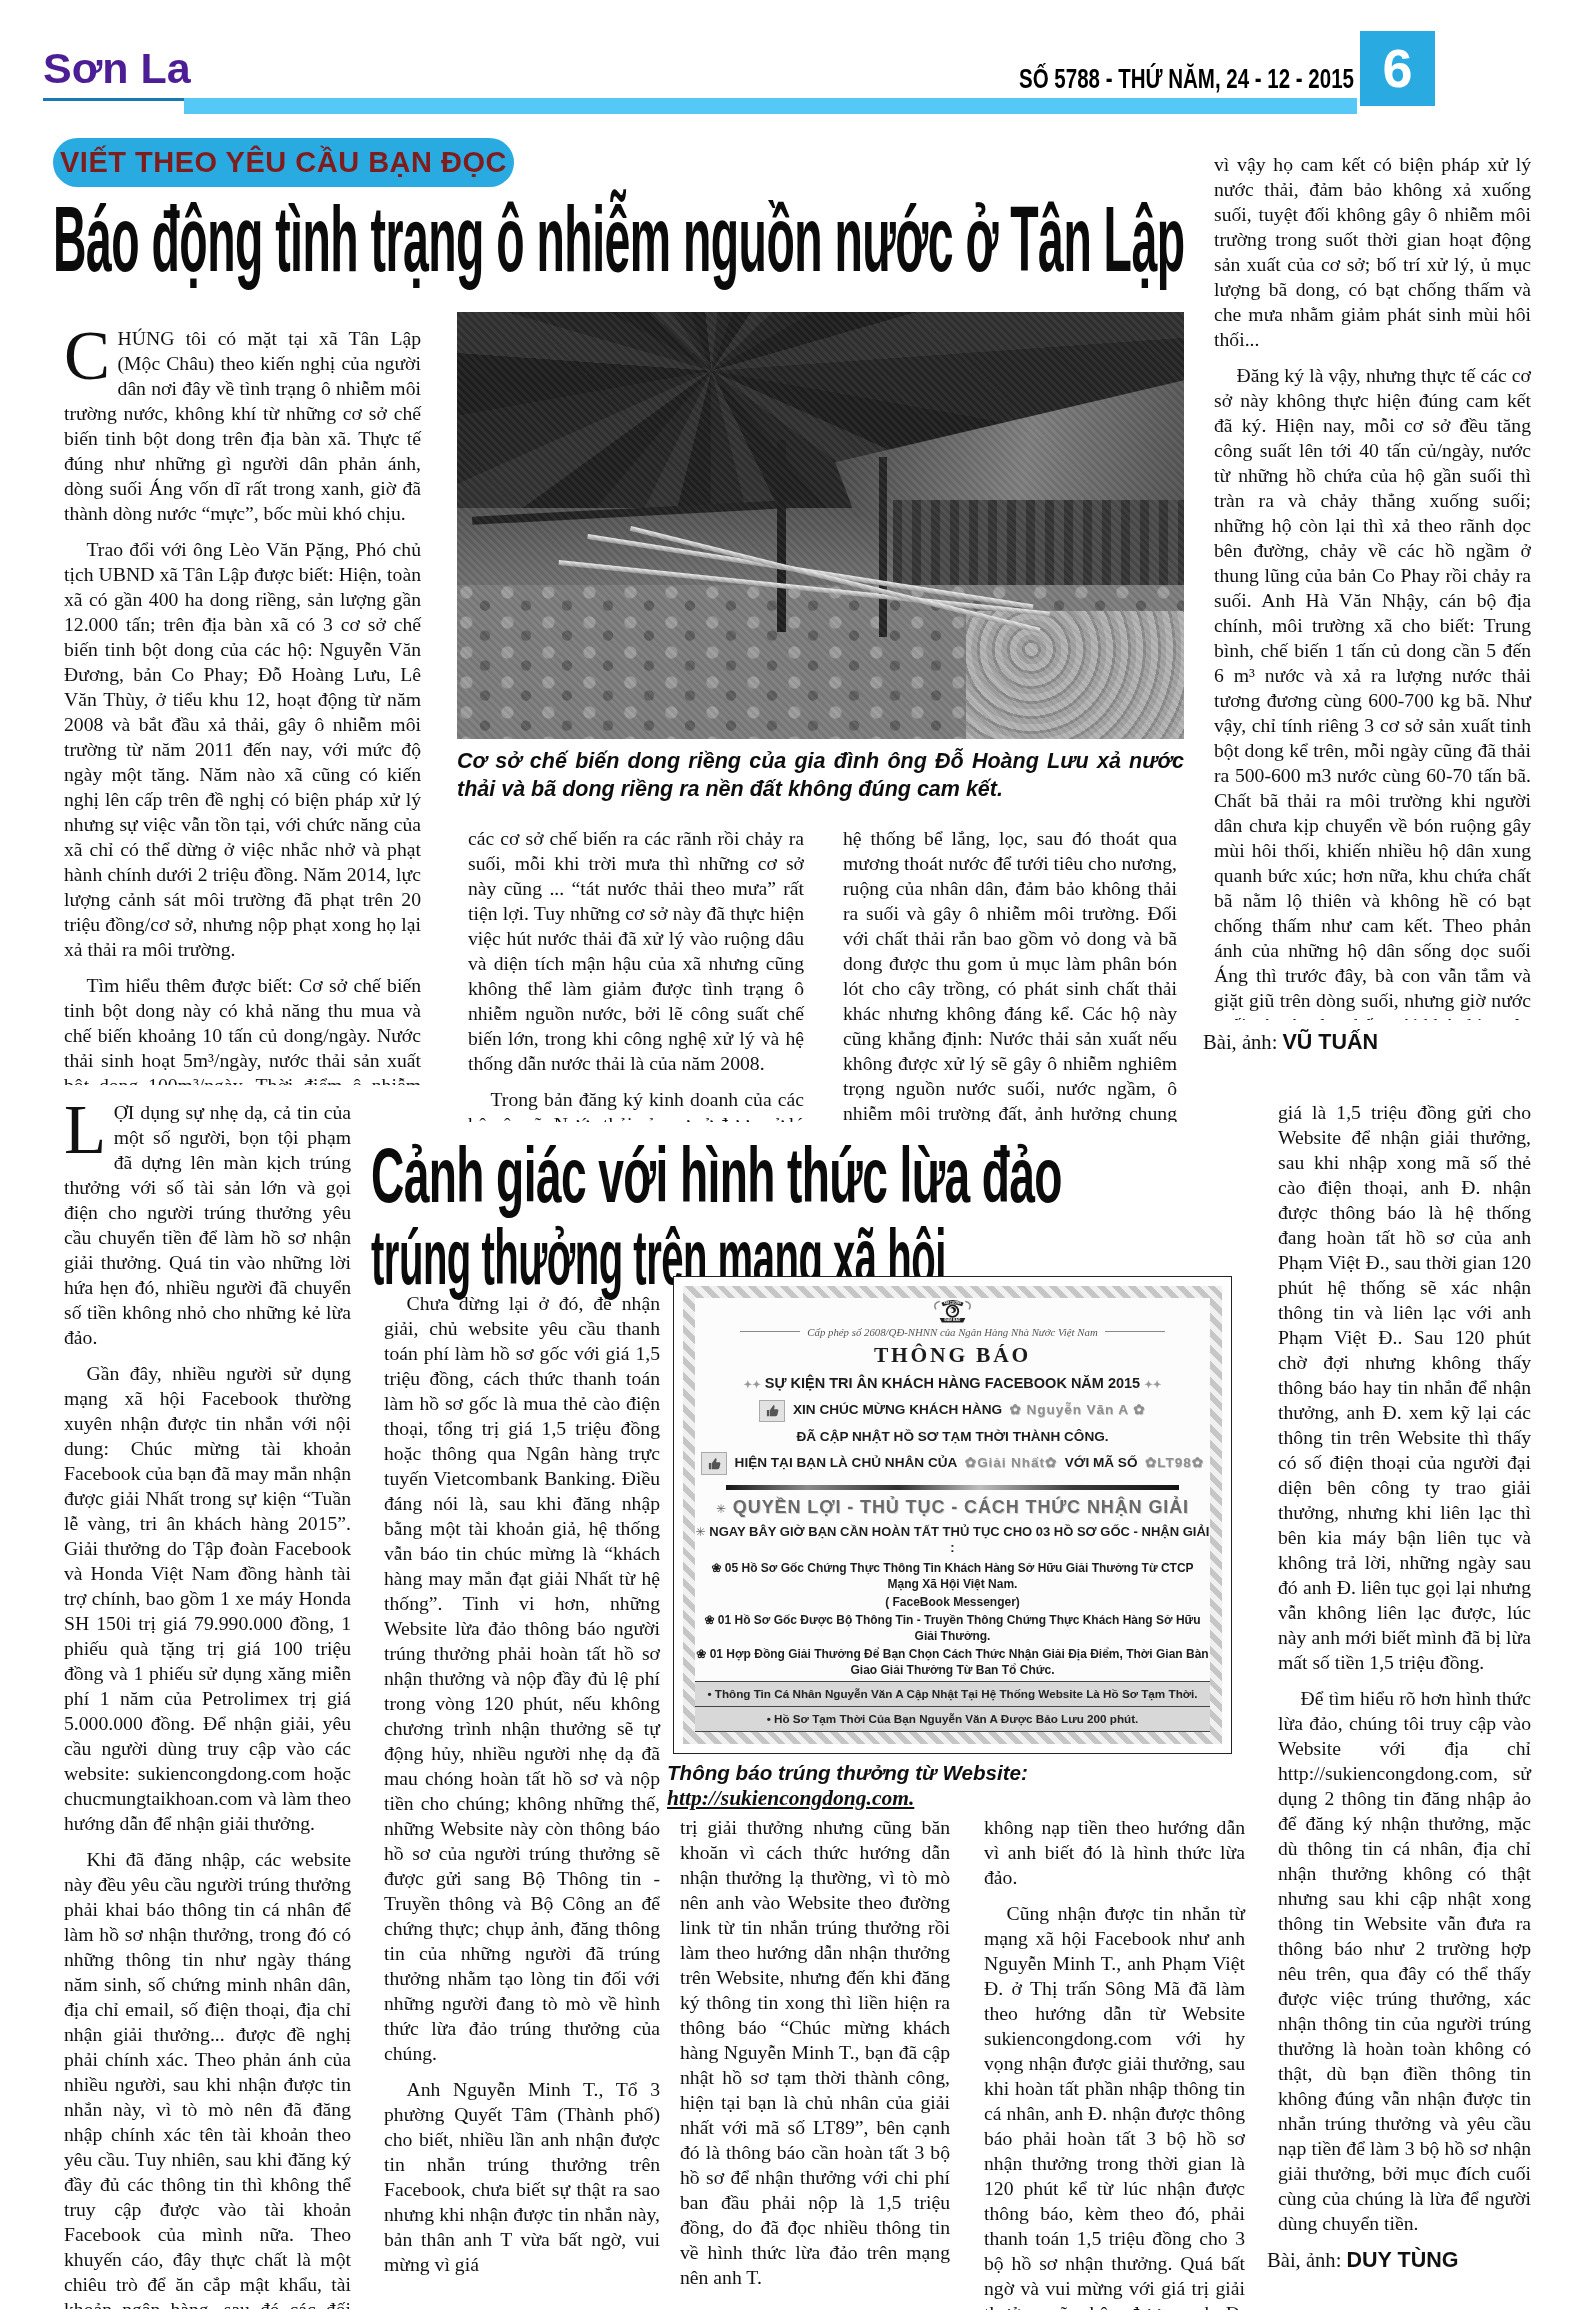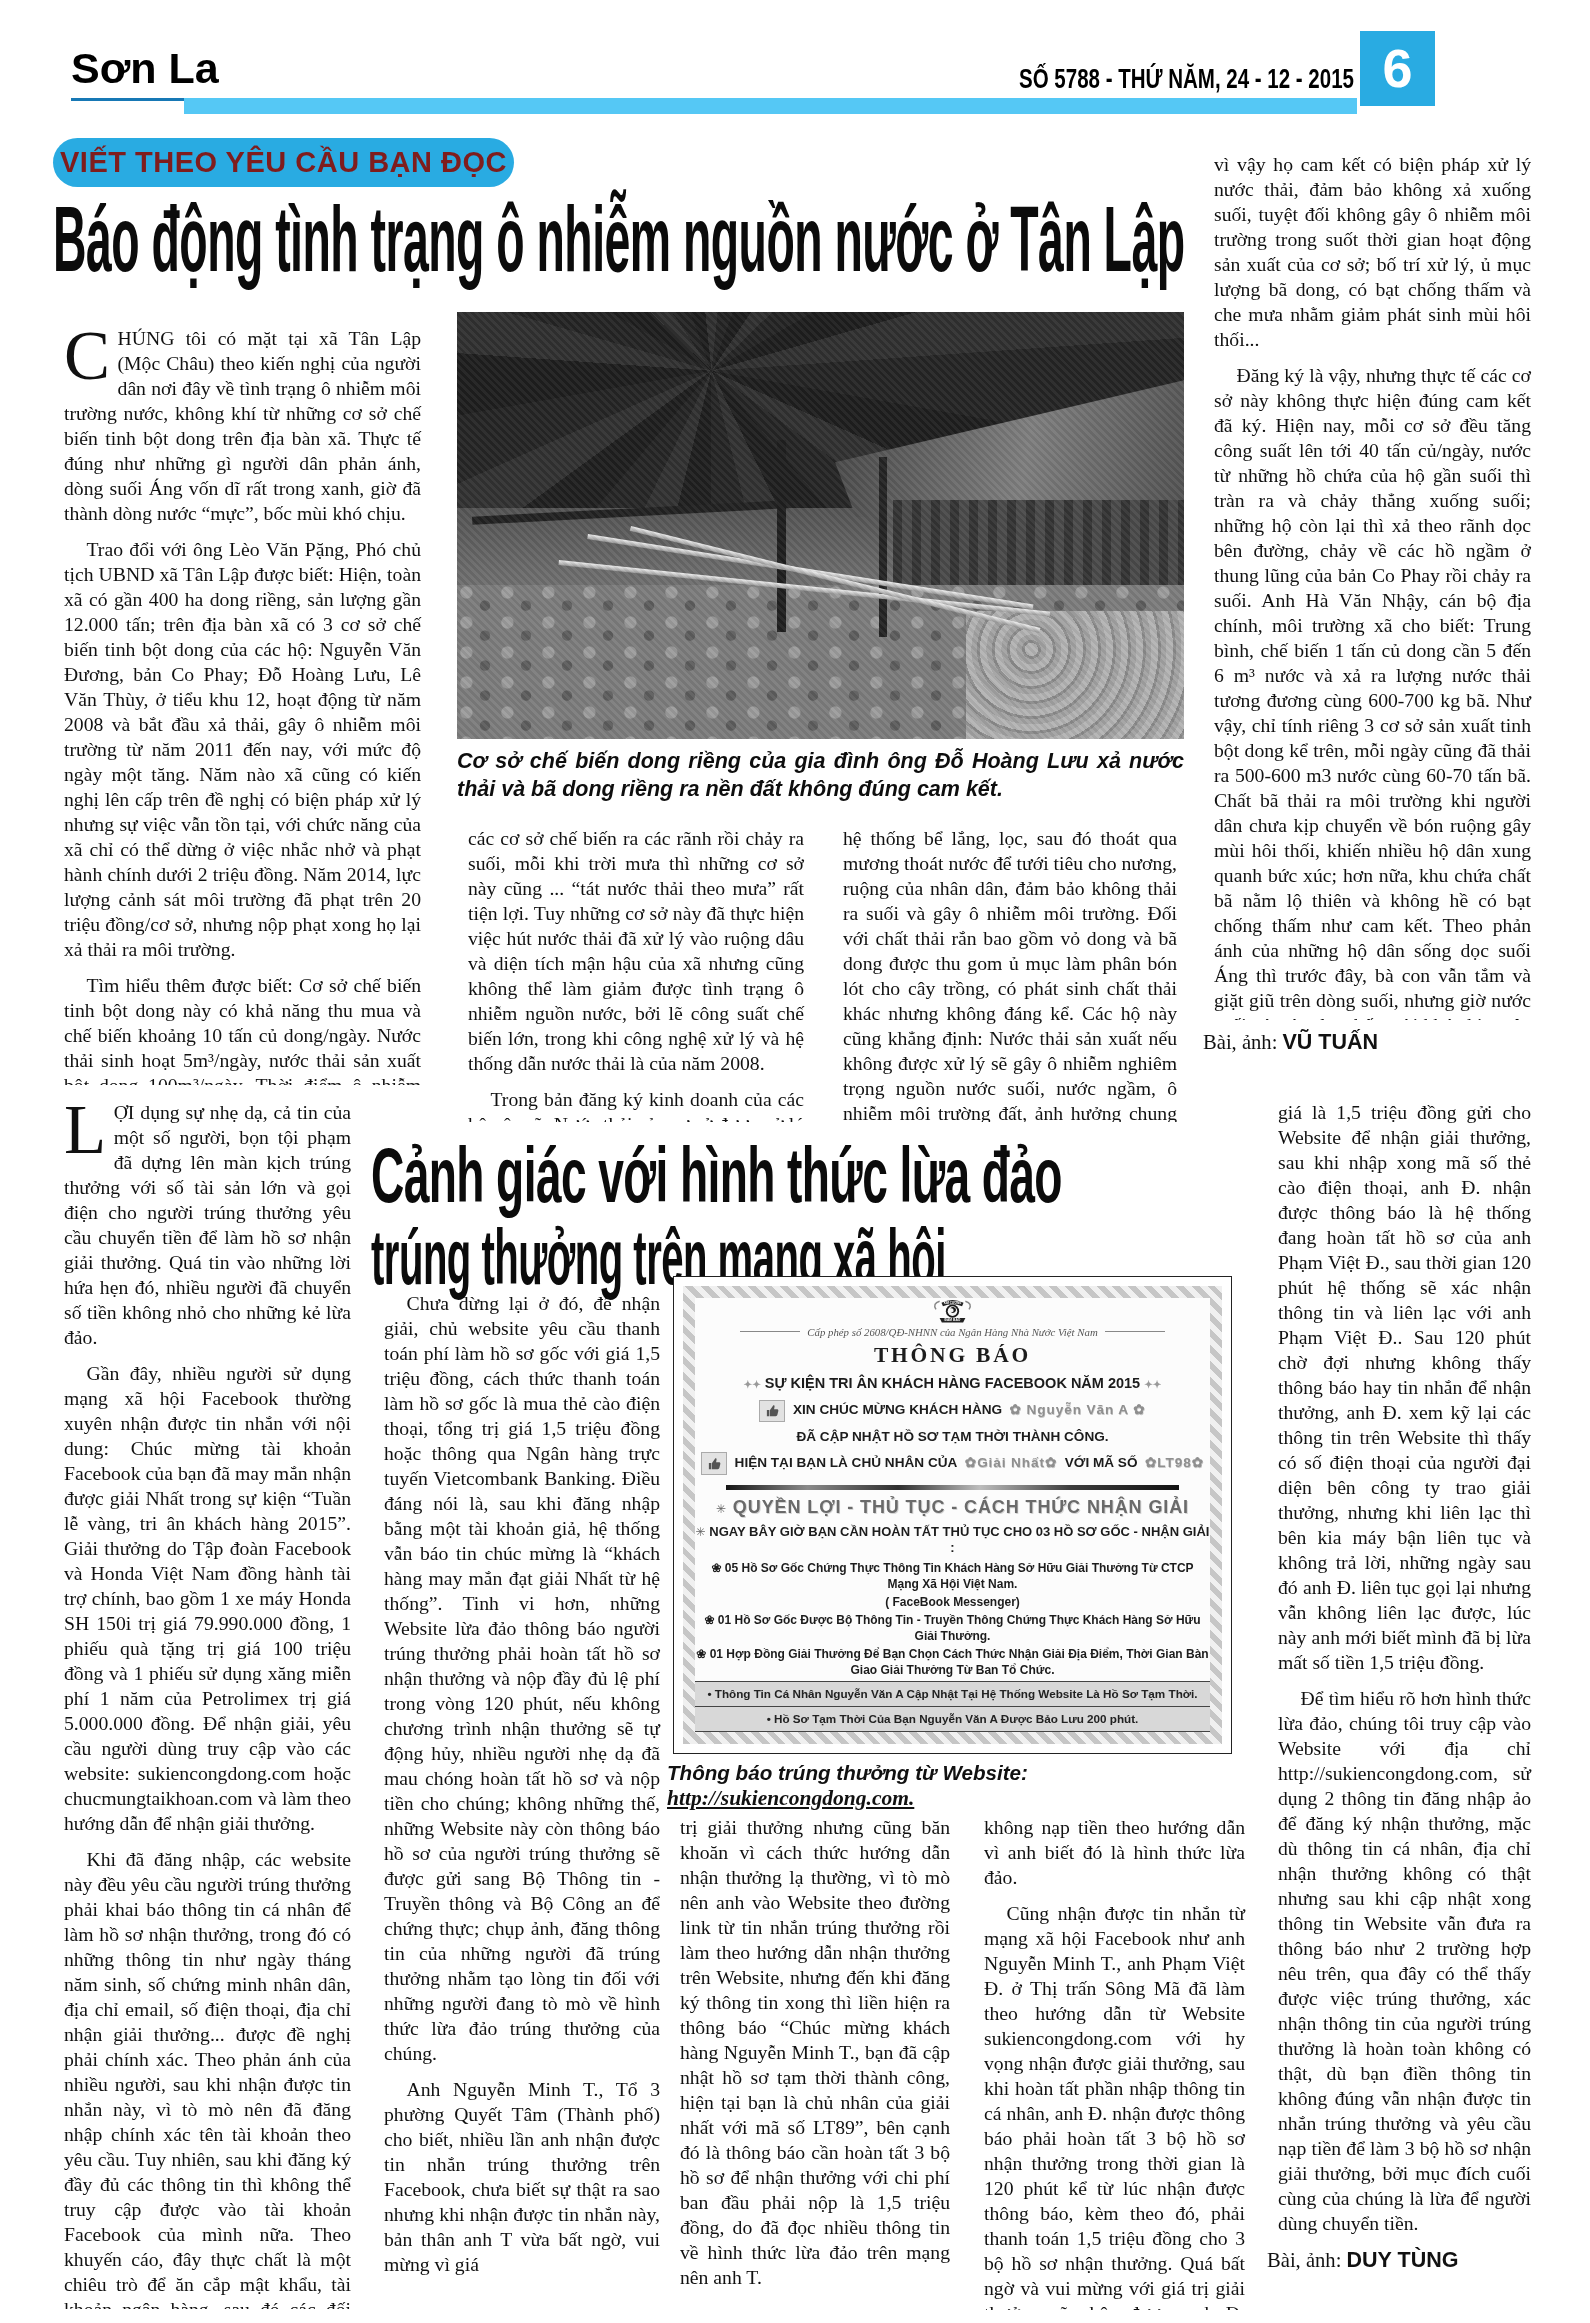--- a/index.html
+++ b/index.html
@@ -1,21 +1,21 @@
 <!DOCTYPE html>
 <html style="font-size:15px"><head>
 <meta charset="utf-8">
 <style>
   html,body{margin:0;padding:0;background:#e8e8e8;}
   .page{position:relative;width:1591px;height:2324px;background:#ffffff;overflow:hidden;
         font-family:"Liberation Serif",serif;color:#111;}
   .abs{position:absolute;}
 
   
-  .masthead{left:71px;top:47px;font:bold 43px/1 "Liberation Sans",sans-serif;color:#000000;
+  .masthead{left:43px;top:47px;font:bold 43px/1 "Liberation Sans",sans-serif;color:#4c1d95;
             padding:0 5.6px 7.5px 0;border-bottom:3.7px solid #1778b5;}
   .issue{left:1019px;top:66px;width:337px;white-space:nowrap;
          font:bold 27px/1 "Liberation Sans",sans-serif;color:#000;}
   .issue span{display:inline-block;white-space:nowrap;transform-origin:0 0;}
   .pagenum-box{left:1360px;top:31px;width:75px;height:75px;background:#29abe2;}
   .pagenum-box div{font:bold 54px/75px "Liberation Sans",sans-serif;color:#fff;text-align:center;}
   .header-bar{left:184px;top:98px;width:1173px;height:16px;background:#55c8f5;}
   .badge{left:53px;top:138px;width:461px;height:49px;border-radius:25px;background:#29abe2;
          font:bold 29px/49px "Liberation Sans",sans-serif;color:#7f1d1d;text-align:center;letter-spacing:0.5px;}
 

